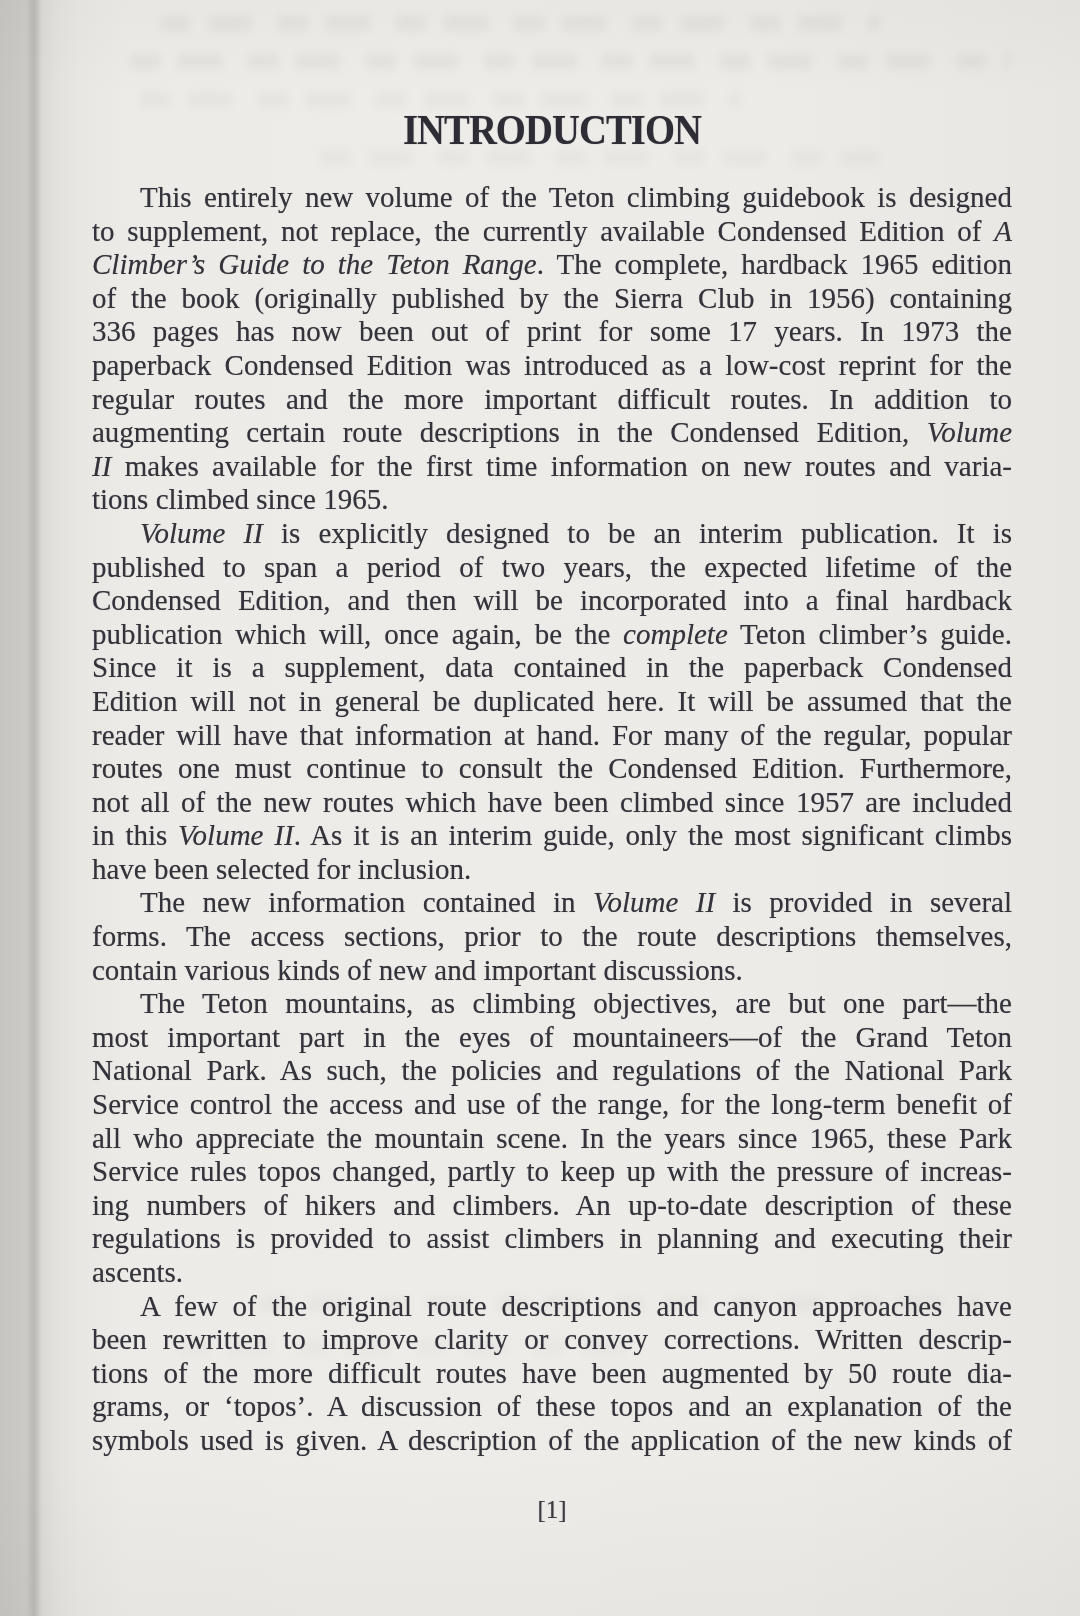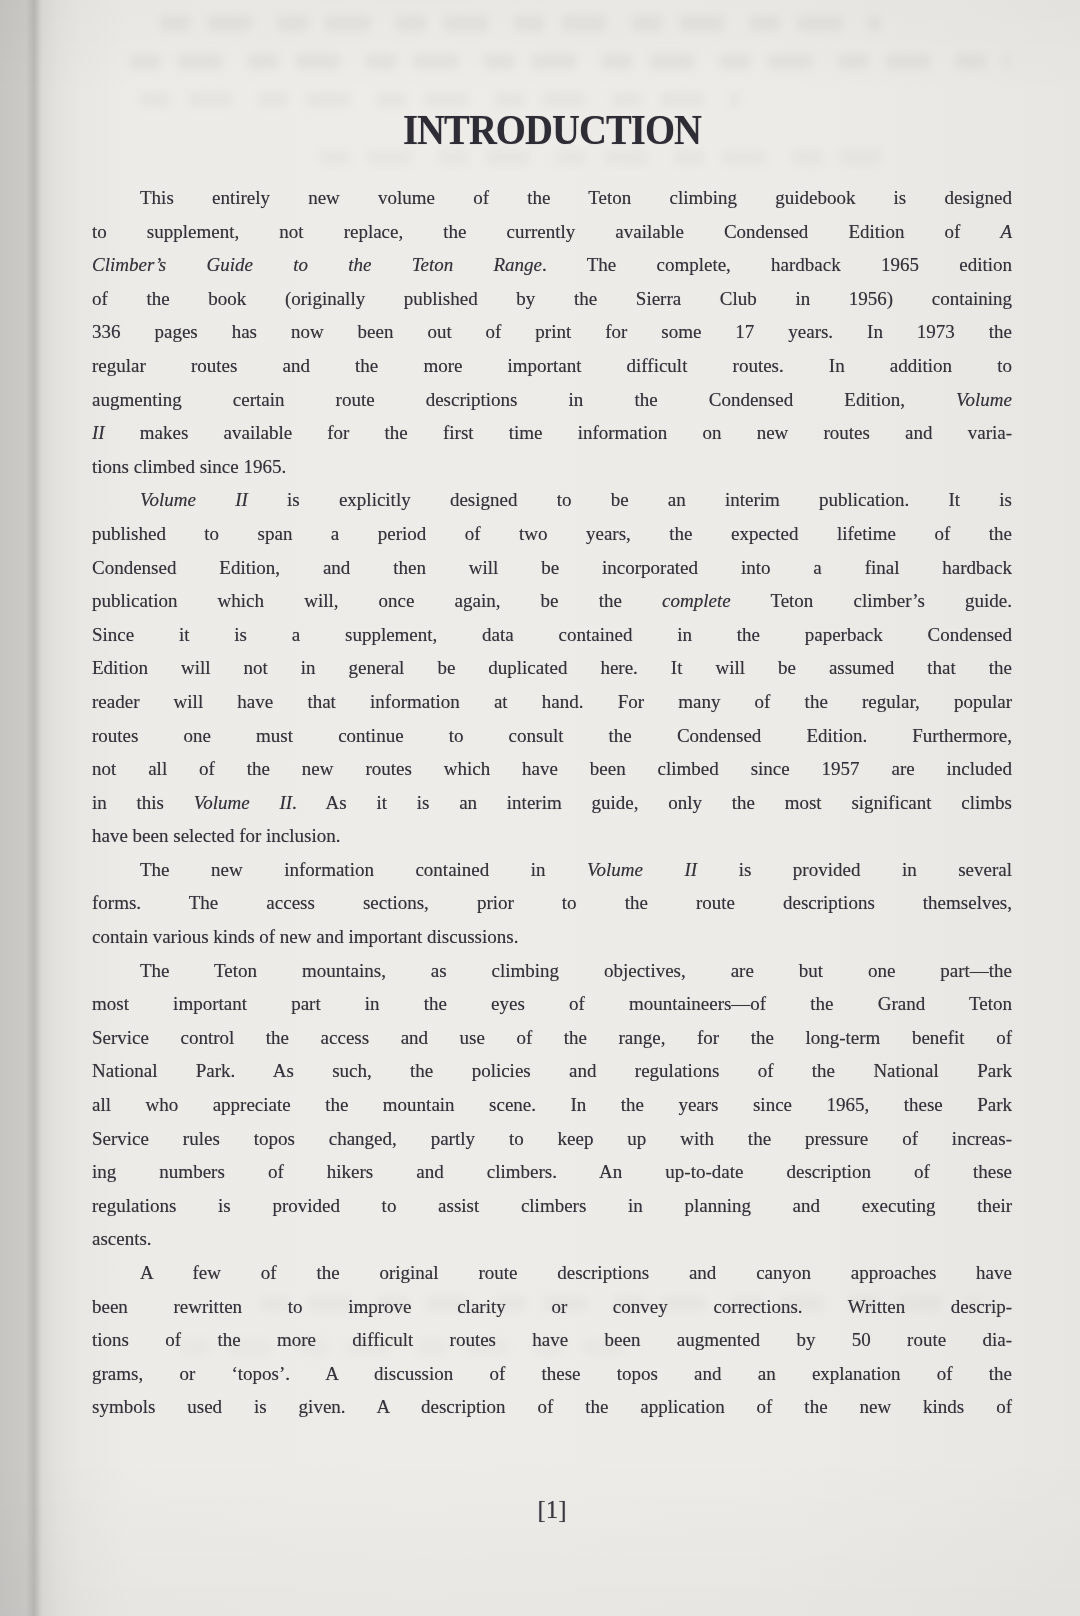--- a/index.html
+++ b/index.html
@@ -54,21 +54,21 @@
     transform: scaleX(0.92);
     color: #2e2d35;
     text-shadow: 0 0 1px rgba(46,45,53,0.45);
   }
 
   .text-block {
     position: absolute;
     left: 92px;
     top: 181px;
     width: 920px;
-    font-size: 19px;
+    font-size: 29px;
     line-height: 33.6px;
     text-shadow: 0 0 0.7px rgba(52,51,59,0.5);
   }
 
   .line { white-space: normal; }
   .line.jst { text-align: justify; text-align-last: justify; }
   .line.indent { padding-left: 48px; }
   .it { font-style: italic; }
 
   .page-number {
@@ -96,20 +96,21 @@
 
   <div class="title">INTRODUCTION</div>
 
   <div class="text-block">
       <div>
         <div class="line indent jst"><span>This entirely new volume of the Teton climbing guidebook is designed</span></div>
         <div class="line jst"><span>to supplement, not replace, the currently available Condensed Edition of </span><span class="it">A</span></div>
         <div class="line jst"><span class="it">Climber’s Guide to the Teton Range</span><span>. The complete, hardback 1965 edition</span></div>
         <div class="line jst"><span>of the book (originally published by the Sierra Club in 1956) containing</span></div>
         <div class="line jst"><span>336 pages has now been out of print for some 17 years. In 1973 the</span></div>
+        <div class="line jst"><span>paperback Condensed Edition was introduced as a low-cost reprint for the</span></div>
         <div class="line jst"><span>regular routes and the more important difficult routes. In addition to</span></div>
         <div class="line jst"><span>augmenting certain route descriptions in the Condensed Edition, </span><span class="it">Volume</span></div>
         <div class="line jst"><span class="it">II</span><span> makes available for the first time information on new routes and varia-</span></div>
         <div class="line"><span>tions climbed since 1965.</span></div>
       </div>
       <div>
         <div class="line indent jst"><span class="it">Volume II</span><span> is explicitly designed to be an interim publication. It is</span></div>
         <div class="line jst"><span>published to span a period of two years, the expected lifetime of the</span></div>
         <div class="line jst"><span>Condensed Edition, and then will be incorporated into a final hardback</span></div>
         <div class="line jst"><span>publication which will, once again, be the </span><span class="it">complete</span><span> Teton climber’s guide.</span></div>
@@ -122,22 +123,22 @@
         <div class="line"><span>have been selected for inclusion.</span></div>
       </div>
       <div>
         <div class="line indent jst"><span>The new information contained in </span><span class="it">Volume II</span><span> is provided in several</span></div>
         <div class="line jst"><span>forms. The access sections, prior to the route descriptions themselves,</span></div>
         <div class="line"><span>contain various kinds of new and important discussions.</span></div>
       </div>
       <div>
         <div class="line indent jst"><span>The Teton mountains, as climbing objectives, are but one part—the</span></div>
         <div class="line jst"><span>most important part in the eyes of mountaineers—of the Grand Teton</span></div>
+        <div class="line jst"><span>National Park. As such, the policies and regulations of the National Park</span></div>
         <div class="line jst"><span>Service control the access and use of the range, for the long-term benefit of</span></div>
-        <div class="line jst"><span>National Park. As such, the policies and regulations of the National Park</span></div>
         <div class="line jst"><span>all who appreciate the mountain scene. In the years since 1965, these Park</span></div>
         <div class="line jst"><span>Service rules topos changed, partly to keep up with the pressure of increas-</span></div>
         <div class="line jst"><span>ing numbers of hikers and climbers. An up-to-date description of these</span></div>
         <div class="line jst"><span>regulations is provided to assist climbers in planning and executing their</span></div>
         <div class="line"><span>ascents.</span></div>
       </div>
       <div>
         <div class="line indent jst"><span>A few of the original route descriptions and canyon approaches have</span></div>
         <div class="line jst"><span>been rewritten to improve clarity or convey corrections. Written descrip-</span></div>
         <div class="line jst"><span>tions of the more difficult routes have been augmented by 50 route dia-</span></div>

